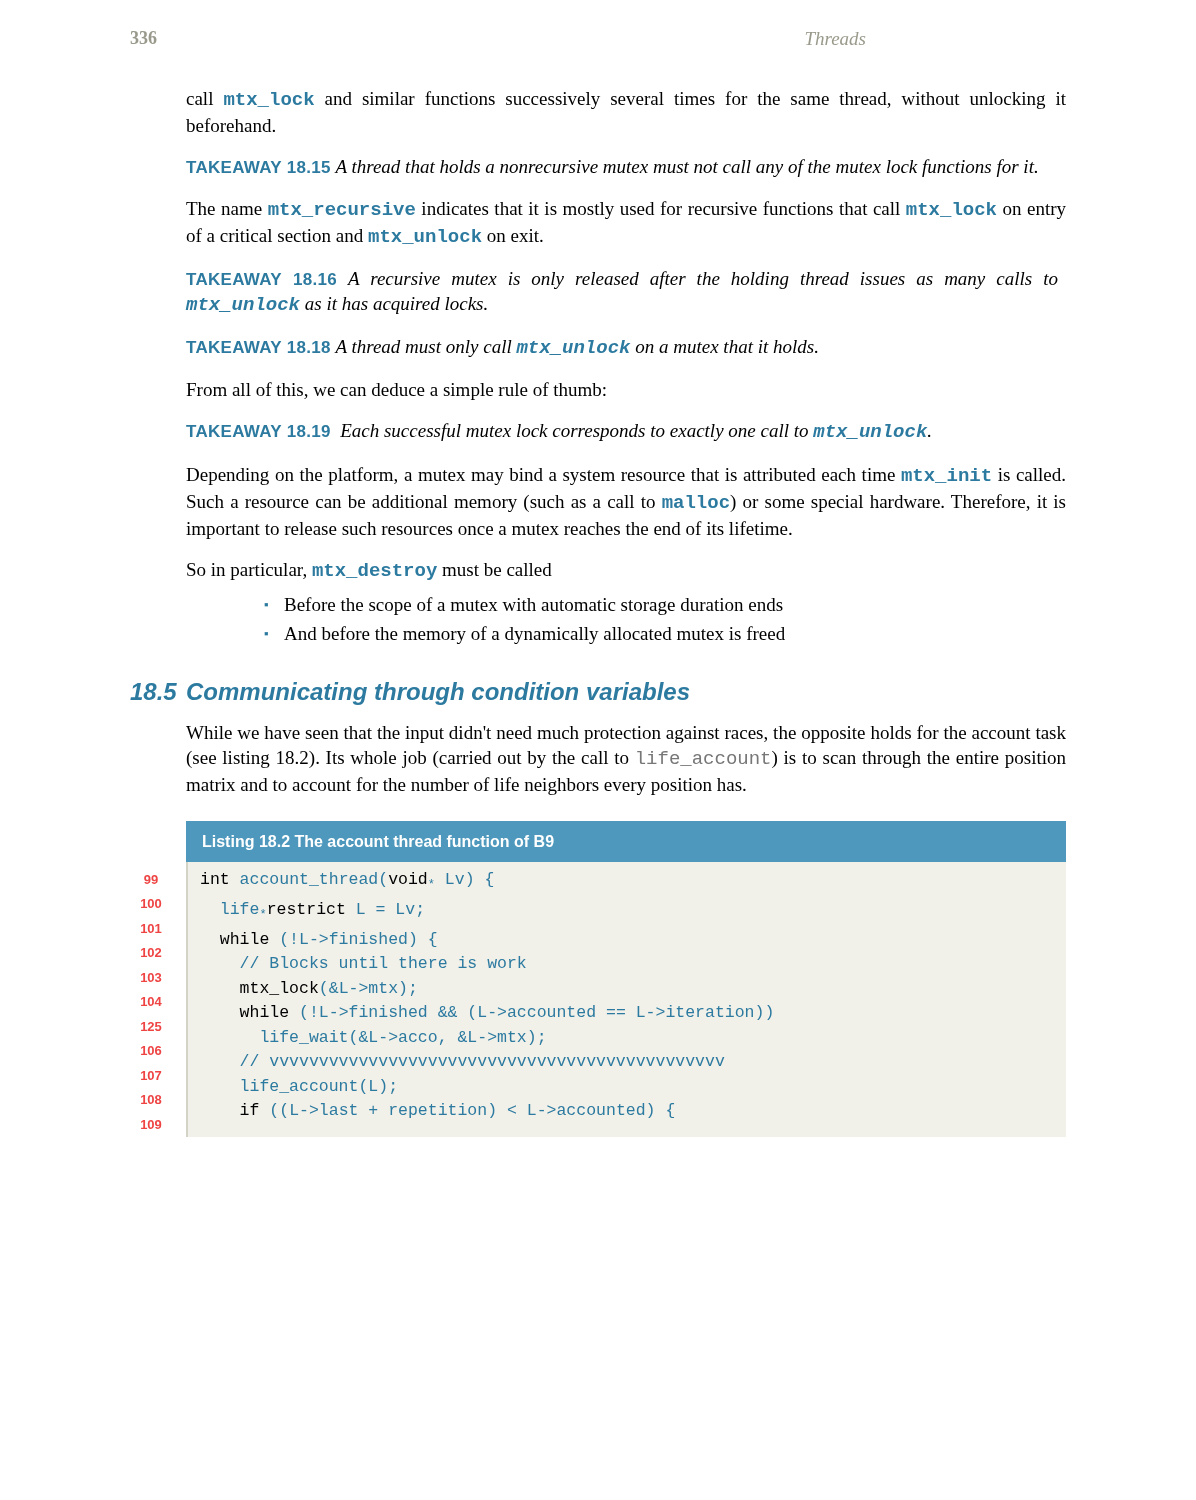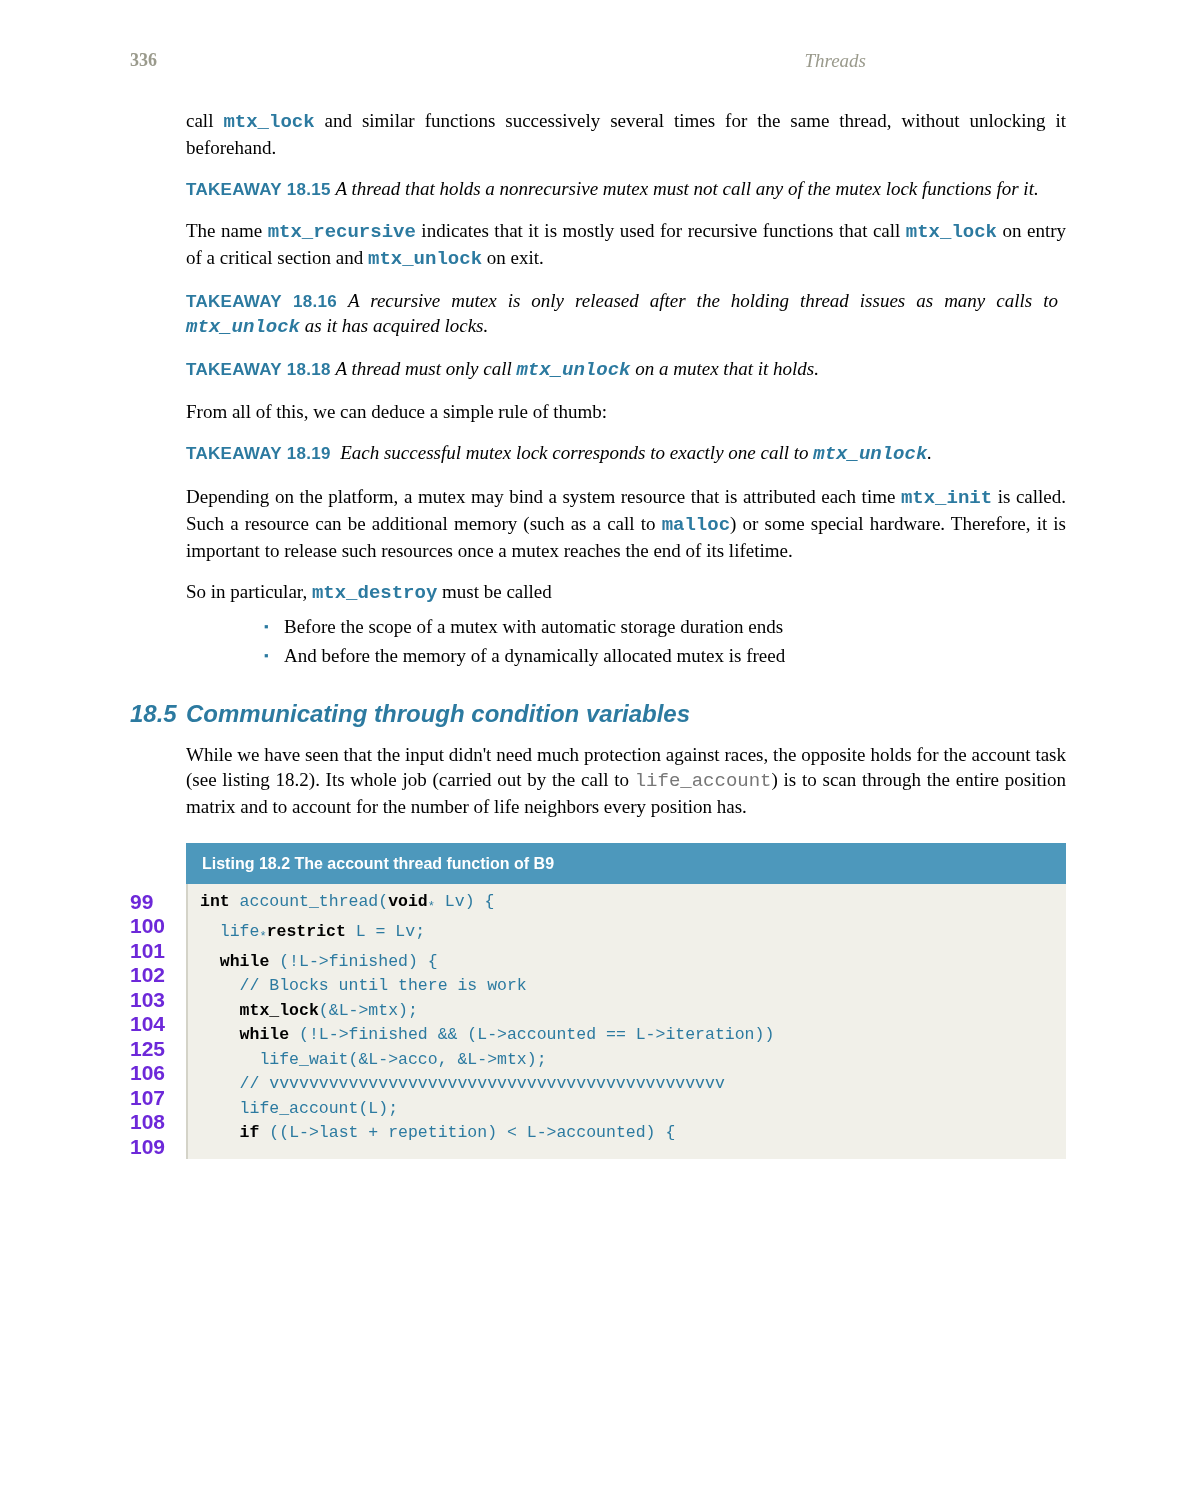--- a/index.html
+++ b/index.html
@@ -1,16 +1,16 @@
 <!DOCTYPE html>
 <html><head>
 <meta charset="utf-8">
 <style>
 body{margin:0;background:#fff;font-family:Georgia,'Times New Roman',serif;color:#000}
-.page{width:1196px;height:1500px;position:relative;padding:50px 130px 0 130px;box-sizing:border-box}
+.page{width:1196px;height:1500px;position:relative;padding:28px 130px 0 130px;box-sizing:border-box}
 .header{display:flex;justify-content:space-between;margin-bottom:36px}
 .pgnum{font-weight:bold;color:#9a9a8c;font-size:18px}
 .pgtitle{color:#9a9a8c;font-style:italic;font-size:19px;padding-right:200px}
 .content{margin-left:56px;font-size:19px;line-height:1.32}
 .p{margin:0 0 16px 0;text-align:justify}
 .take{margin:0 8px 16px 0;text-align:justify}
 .tklabel{font-family:'Helvetica Neue',Arial,sans-serif;font-weight:bold;color:#2c7aa0;letter-spacing:0.3px;font-size:17px}
 .tkbody{font-style:italic}
 .code{font-family:'Courier New',monospace;font-weight:bold;color:#2c7aa0}
 .codeit{font-family:'Courier New',monospace;font-weight:bold;color:#2c7aa0;font-style:italic}
@@ -18,24 +18,24 @@
 .bullets{margin:0 0 24px 78px;padding:0;list-style:none}
 .bullets li{margin:4px 0;position:relative;padding-left:20px}
 .bullets li:before{content:"\25AA";position:absolute;left:0;color:#2c7aa0;font-size:13px;top:4px}
 .sec{display:flex;align-items:center;margin:30px 0 12px -56px}
 .secnum{font-family:'Helvetica Neue',Arial,sans-serif;font-weight:bold;font-style:italic;color:#2c7aa0;font-size:24px;width:56px}
 .sectitle{font-family:'Helvetica Neue',Arial,sans-serif;font-weight:bold;font-style:italic;color:#2c7aa0;font-size:24px}
 .listing{margin:24px 0 0 -56px}
 .listinghdr{background:#4d98bc;color:#fff;font-family:'Helvetica Neue',Arial,sans-serif;font-weight:bold;font-size:16px;padding:10px 16px;margin-left:56px}
 .codearea{display:flex}
 .lnums{width:56px;padding-top:6px}
-.lnums div{font-family:'Helvetica Neue',Arial,sans-serif;font-weight:bold;color:#6d28d9;font-size:21px;text-align:left;padding-right:14px;line-height:24.5px}
+.lnums div{font-family:'Helvetica Neue',Arial,sans-serif;font-weight:bold;color:#ef4444;font-size:13px;text-align:center;padding-right:14px;line-height:24.5px}
 .codebody{flex:1;background:#f1f0e9;border-left:2px solid #d4d3c8;padding:6px 12px;font-family:'Courier New',monospace;font-size:16.5px;line-height:24.5px}
 .cl{white-space:pre}
-.kw{font-weight:bold;color:#000}
+.kw{font-weight:normal;color:#000}
 .cb{color:#2c7aa0}
 .sub{vertical-align:sub;font-size:12px}
 </style>
 </head>
 <body>
 <div class="page">
 
 <div class="header">
   <span class="pgnum">336</span>
   <span class="pgtitle">Threads</span>

